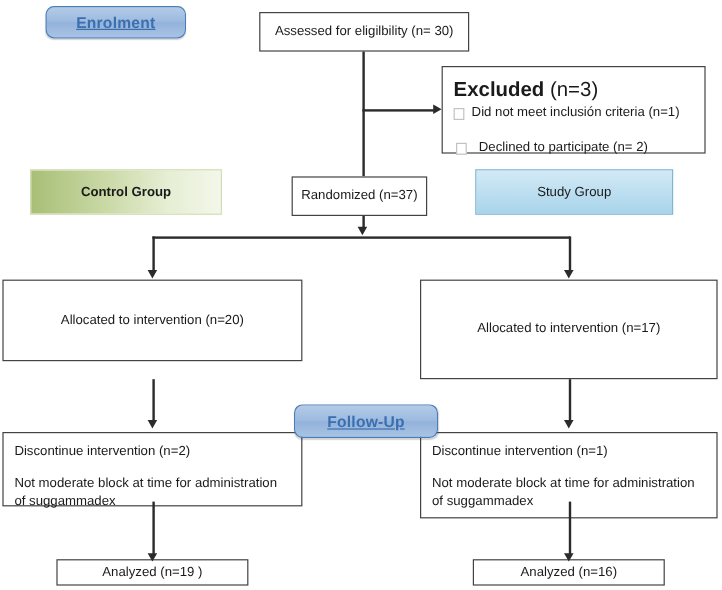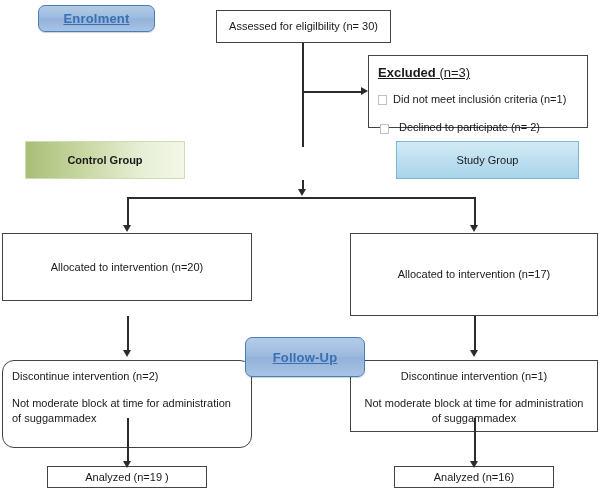--- a/index.html
+++ b/index.html
@@ -103,25 +103,25 @@
     position: absolute;
     width: 0;
     height: 0;
     border-top: 4.5px solid transparent;
     border-bottom: 4.5px solid transparent;
     border-left: 7px solid #2b2b2b;
     z-index: 2;
   }
 
   
-  .excl-title { font-size: 13px; margin-bottom: 10px; text-decoration: underline; }
+  .excl-title { font-size: 17px; margin-bottom: 0; }
   .excl-title b { font-weight: bold; }
   .excl-row {
     display: flex;
-    align-items: center;
+    align-items: flex-start;
     font-size: 11px;
   }
   .excl-row .marker {
     display: inline-block;
     width: 7px;
     height: 8px;
     border: 1px solid #c2c2c2;
     margin-right: 6px;
     margin-top: 3px;
     flex: 0 0 auto;
@@ -163,24 +163,27 @@
     <div class="excl-row indent">
       <span class="marker"></span>
       <span>Declined to participate (n= 2)</span>
     </div>
   </div>
 
   <div class="group-banner group-green" style="left:25px; top:141px; width:160px; height:38px;font-weight:bold;">
     <span>Control Group</span>
   </div>
 
-  <div class="group-banner group-blue" style="left:396px; top:141px; width:183px; height:38px;">
+  <div class="group-banner group-blue" style="left:396px; top:141px; width:165px; height:38px;">
     <span>Study Group</span>
   </div>
 
+  <div class="box center" style="left:243px; top:147px; width:113px; height:33px; z-index:4;">
+    <span>Randomized (n=37)</span>
+  </div>
 
   <div class="vline" style="left:302px; top:180px; height:12px;"></div>
   <div class="arrow-down" style="left:297.5px; top:189px;"></div>
 
   <div class="hline" style="left:127px; top:197px; width:348px;"></div>
   <div class="vline" style="left:127px; top:197px; height:29px;"></div>
   <div class="arrow-down" style="left:123px; top:225px;"></div>
   <div class="vline" style="left:474px; top:197px; height:29px;"></div>
   <div class="arrow-down" style="left:470px; top:225px;"></div>
 
@@ -192,32 +195,32 @@
   <div class="box center" style="left:350px; top:233px; width:248px; height:83px;">
     <span>Allocated to intervention (n=17)</span>
   </div>
 
   <div class="vline" style="left:127px; top:316px; height:35px;"></div>
   <div class="arrow-down" style="left:123px; top:350px;"></div>
 
   <div class="vline" style="left:474px; top:316px; height:35px;"></div>
   <div class="arrow-down" style="left:470px; top:350px;"></div>
 
-  <div class="pill" style="left:245px; top:337px; width:120px; height:40px;">
+  <div class="pill" style="left:245px; top:337px; width:120px; height:28px;">
     <span>Follow-Up</span>
   </div>
 
-  <div class="box padded" style="left:2px; top:360px; width:250px; height:88px;border-radius:12px;">
+  <div class="box padded" style="left:2px; top:360px; width:250px; height:62px;">
     <div class="line-row">Discontinue intervention (n=2)</div>
     <div class="line-gap"></div>
     <div class="line-row">Not moderate block at time for administration</div>
     <div class="line-row">of suggammadex</div>
   </div>
 
-  <div class="box padded" style="left:350px; top:360px; width:248px; height:72px;text-align:center;">
+  <div class="box padded" style="left:350px; top:360px; width:248px; height:72px;">
     <div class="line-row">Discontinue intervention (n=1)</div>
     <div class="line-gap"></div>
     <div class="line-row">Not moderate block at time for administration</div>
     <div class="line-row">of suggammadex</div>
   </div>
 
   <div class="vline" style="left:127px; top:418px; height:44px;"></div>
   <div class="arrow-down" style="left:123px; top:461px;"></div>
 
   <div class="vline" style="left:474px; top:418px; height:44px;"></div>

